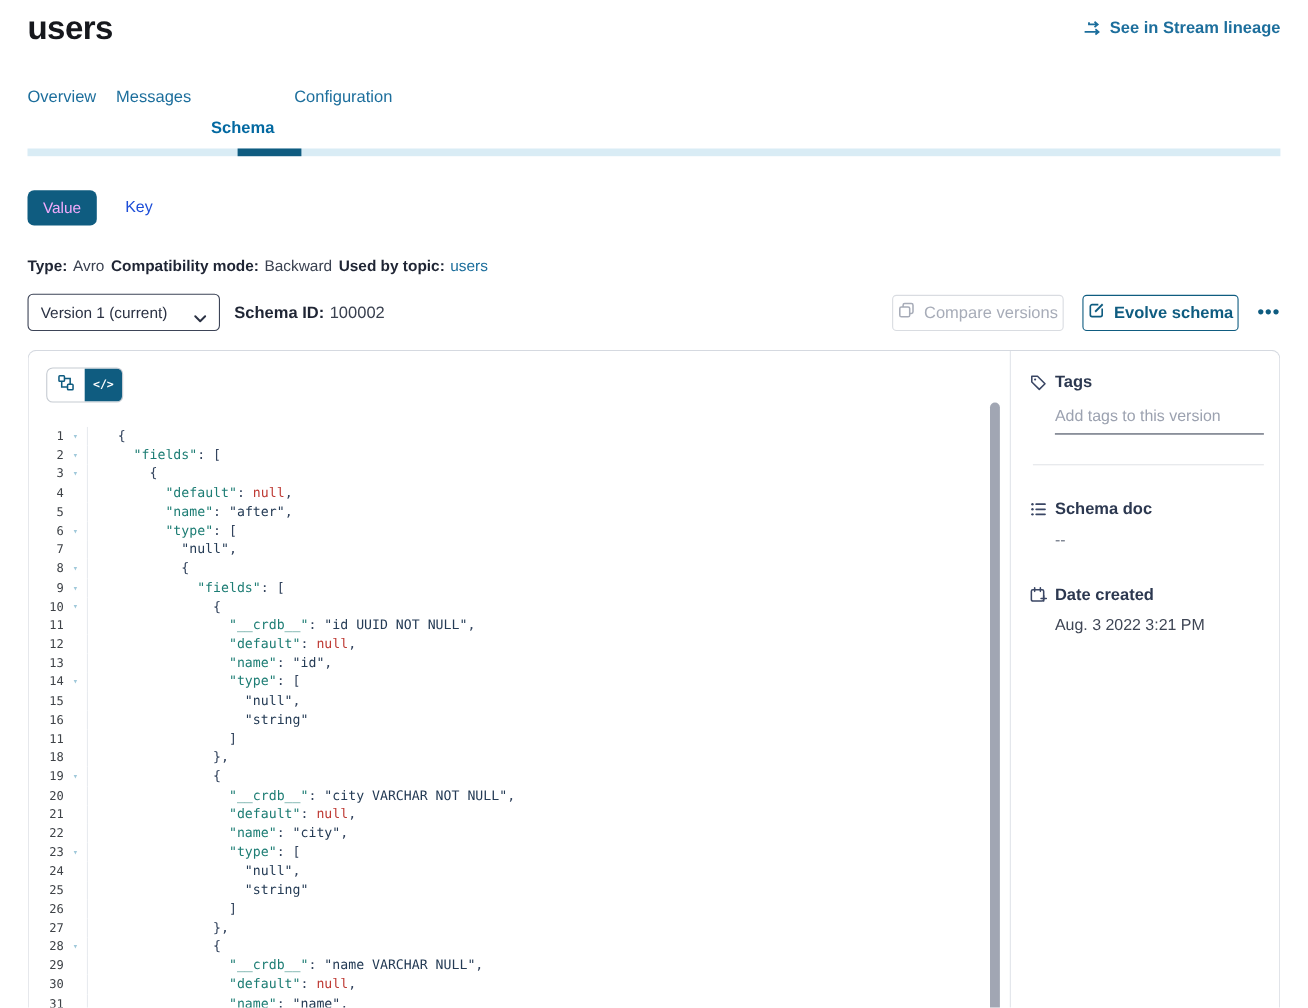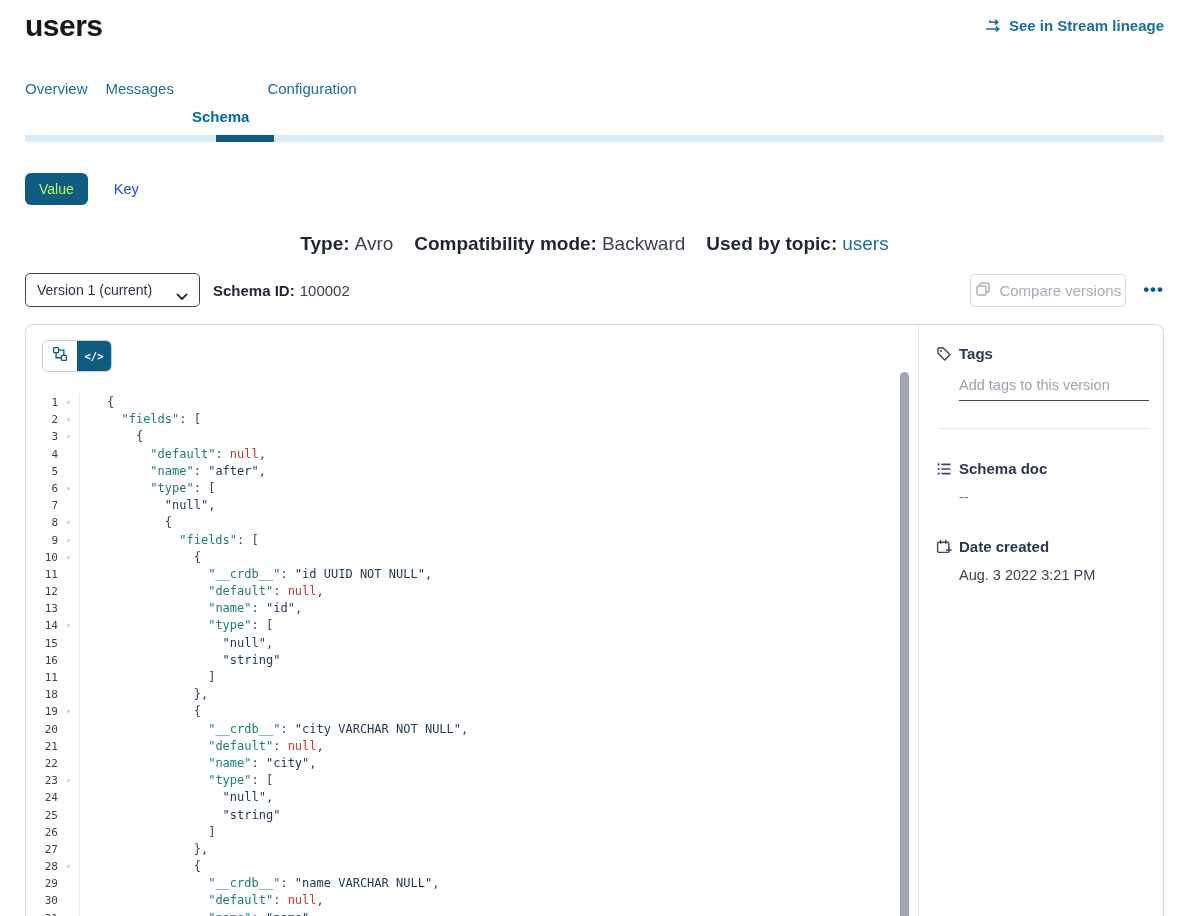--- a/index.html
+++ b/index.html
@@ -15,26 +15,26 @@
 
   
   .tabs { margin-top:37px; position:relative; display:flex; gap:18px; padding-bottom:17px; }
   .tab { font-size:15px; color:#1C6E9C; cursor:pointer; line-height:17px; }
   .tab.active { color:#0369a1; font-weight:bold;margin-top:28px; }
   .tabs-track { position:absolute; left:0; right:0; bottom:0; height:7px; background:#D9ECF5; }
   .tabs-indicator { position:absolute; bottom:0; height:7px; background:#0F5C80; }
 
   
   .vk-row { margin-top:31px; display:flex; align-items:center; }
-  .value-btn { background:#0F5C80; color:#bef264; border:none; border-radius:6px;
+  .value-btn { background:#0F5C80; color:#f0abfc; border:none; border-radius:6px;
     font-size:14px; font-family:inherit; padding:8px 14px; cursor:pointer; }
   .key-link { color:#1d4ed8; font-size:14.5px; margin-left:26px; cursor:pointer; }
 
   
-  .meta-row { margin-top:28px; display:flex; gap:21px; font-size:19px; color:#3A4150;justify-content:center; }
+  .meta-row { margin-top:28px; display:flex; gap:6px; font-size:14px; color:#3A4150; }
   .meta-pair { display:flex; gap:5px; }
   .meta-label { font-weight:bold; color:#1F2534; }
   .meta-link { color:#1C6E9C; cursor:pointer; }
 
   
   .version-row { margin-top:18px; display:flex; align-items:center; }
   .select-wrap { position:relative; width:175px; height:34px;
     border:1.5px solid #3D4457; border-radius:5px; background:#fff; }
   .select-wrap select { width:100%; height:100%; border:none; background:transparent;
     appearance:none; -webkit-appearance:none; font-family:inherit; font-size:14px;
@@ -154,20 +154,29 @@
     <div class="actions">
       <button class="btn btn-compare" disabled="">
         <span>
           <svg width="16" height="16" viewBox="0 0 16 16" fill="none">
             <rect x="5" y="2" width="9" height="9" rx="1.5" stroke="#A7ACB8" stroke-width="1.4"></rect>
             <rect x="2" y="5" width="9" height="9" rx="1.5" fill="#fff" stroke="#A7ACB8" stroke-width="1.4"></rect>
           </svg>
         </span>
         <span>Compare versions</span>
       </button>
+      <button class="btn btn-evolve">
+        <span>
+          <svg width="16" height="16" viewBox="0 0 16 16" fill="none">
+            <path d="M9.5 3 H3.8 A1.6 1.6 0 0 0 2.2 4.6 V12.2 A1.6 1.6 0 0 0 3.8 13.8 H11.4 A1.6 1.6 0 0 0 13 12.2 V6.5" stroke="#0F5C80" stroke-width="1.5"></path>
+            <path d="M6.6 9.4 L13.4 2.6" stroke="#0F5C80" stroke-width="1.7"></path>
+          </svg>
+        </span>
+        <span>Evolve schema</span>
+      </button>
       <span class="more-btn">•••</span>
     </div>
   </div>
 
   <div class="panel">
 
     <div class="editor-pane">
       <div class="view-toggle">
         <div class="seg seg-tree">
           <span>

